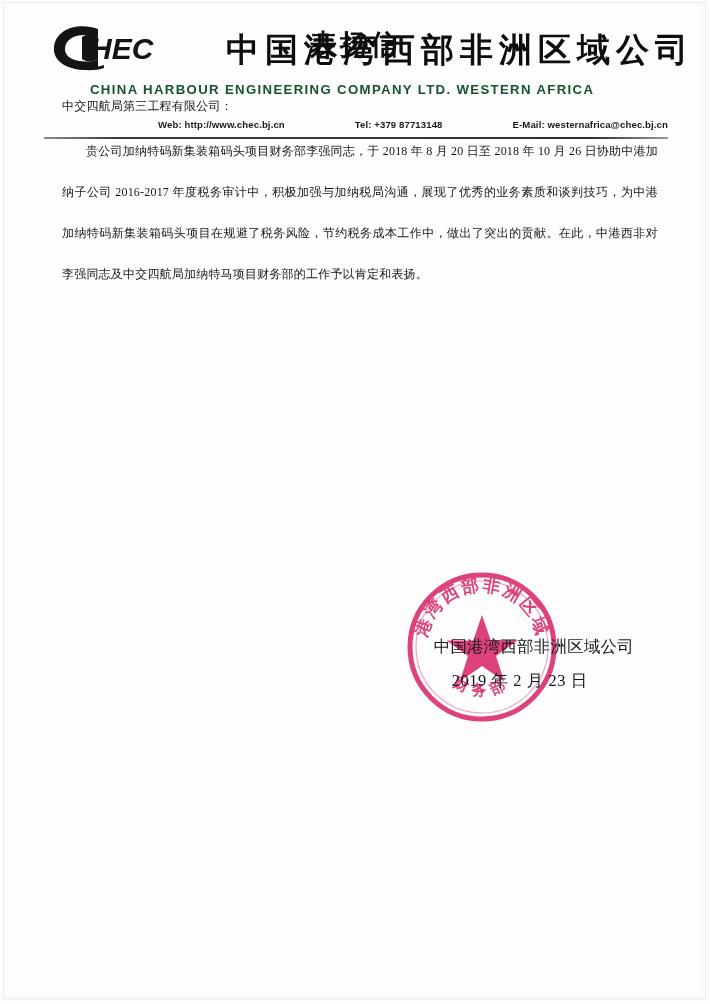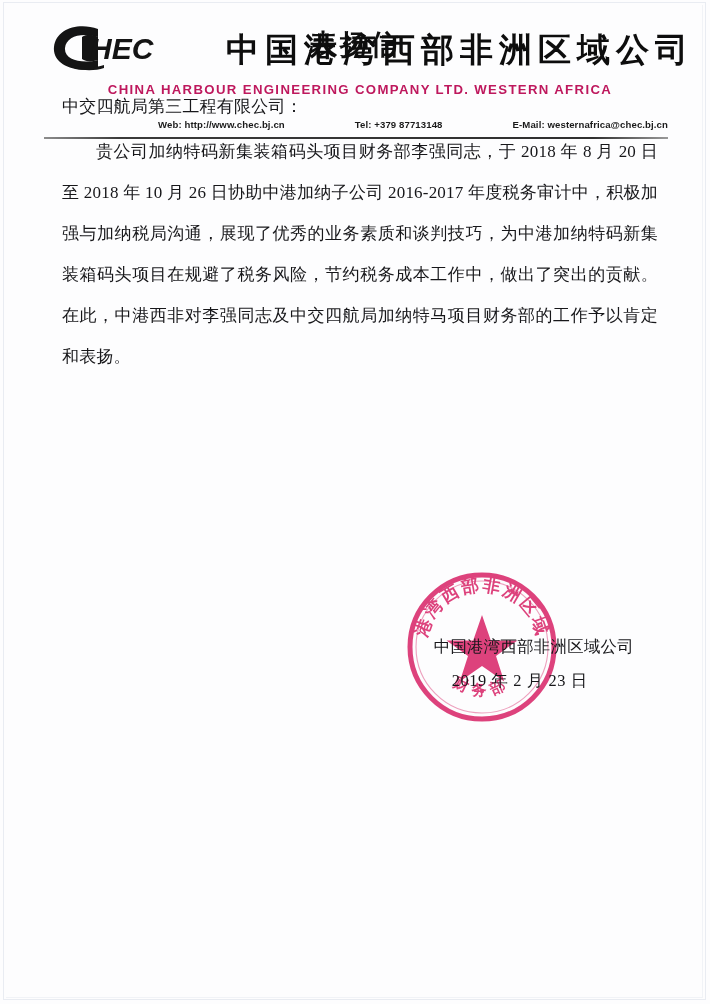--- a/index.html
+++ b/index.html
@@ -63,28 +63,27 @@
     font-family: "Liberation Sans", "DejaVu Sans", sans-serif;
     font-weight: 700;
     font-size: 33px;
     letter-spacing: 6px;
     color: #0d0d0d;
     white-space: nowrap;
     line-height: 1;
     padding-top: 3px;
   }
   .lh-en {
-    text-align: center;
     font-family: "Liberation Sans", "DejaVu Sans", sans-serif;
     font-weight: 700;
     font-size: 13.2px;
     letter-spacing: 1.35px;
-    color: #be185d;
+    color: #14532d;
     margin-top: 6px;
-    padding-left: 38px;
+    padding-left: 90px;
     padding-right: 28px;
     white-space: nowrap;
   }
   .lh-contact {
     display: flex;
     justify-content: space-between;
     font-family: "Liberation Sans", "DejaVu Sans", sans-serif;
     font-size: 9.6px;
     font-weight: 700;
     color: #1a1a1a;
@@ -104,21 +103,21 @@
     margin-top: 26px;
     text-align: center;
     font-family: "Liberation Sans", "DejaVu Sans", sans-serif;
     font-weight: 700;
     font-size: 28px;
     letter-spacing: 2.5px;
     color: #101010;
   }
   .body-wrap {
     margin: 22px 52px 0 62px;
-    font-size: 17px;
+    font-size: 12px;
     line-height: 41px;
     color: #17171a;
     letter-spacing: 0.2px;
   }
   .salutation { margin: 0 0 4px 0; }
   .para {
     margin: 0;
     text-indent: 2em;
     text-align: justify;
     text-justify: inter-ideograph;

